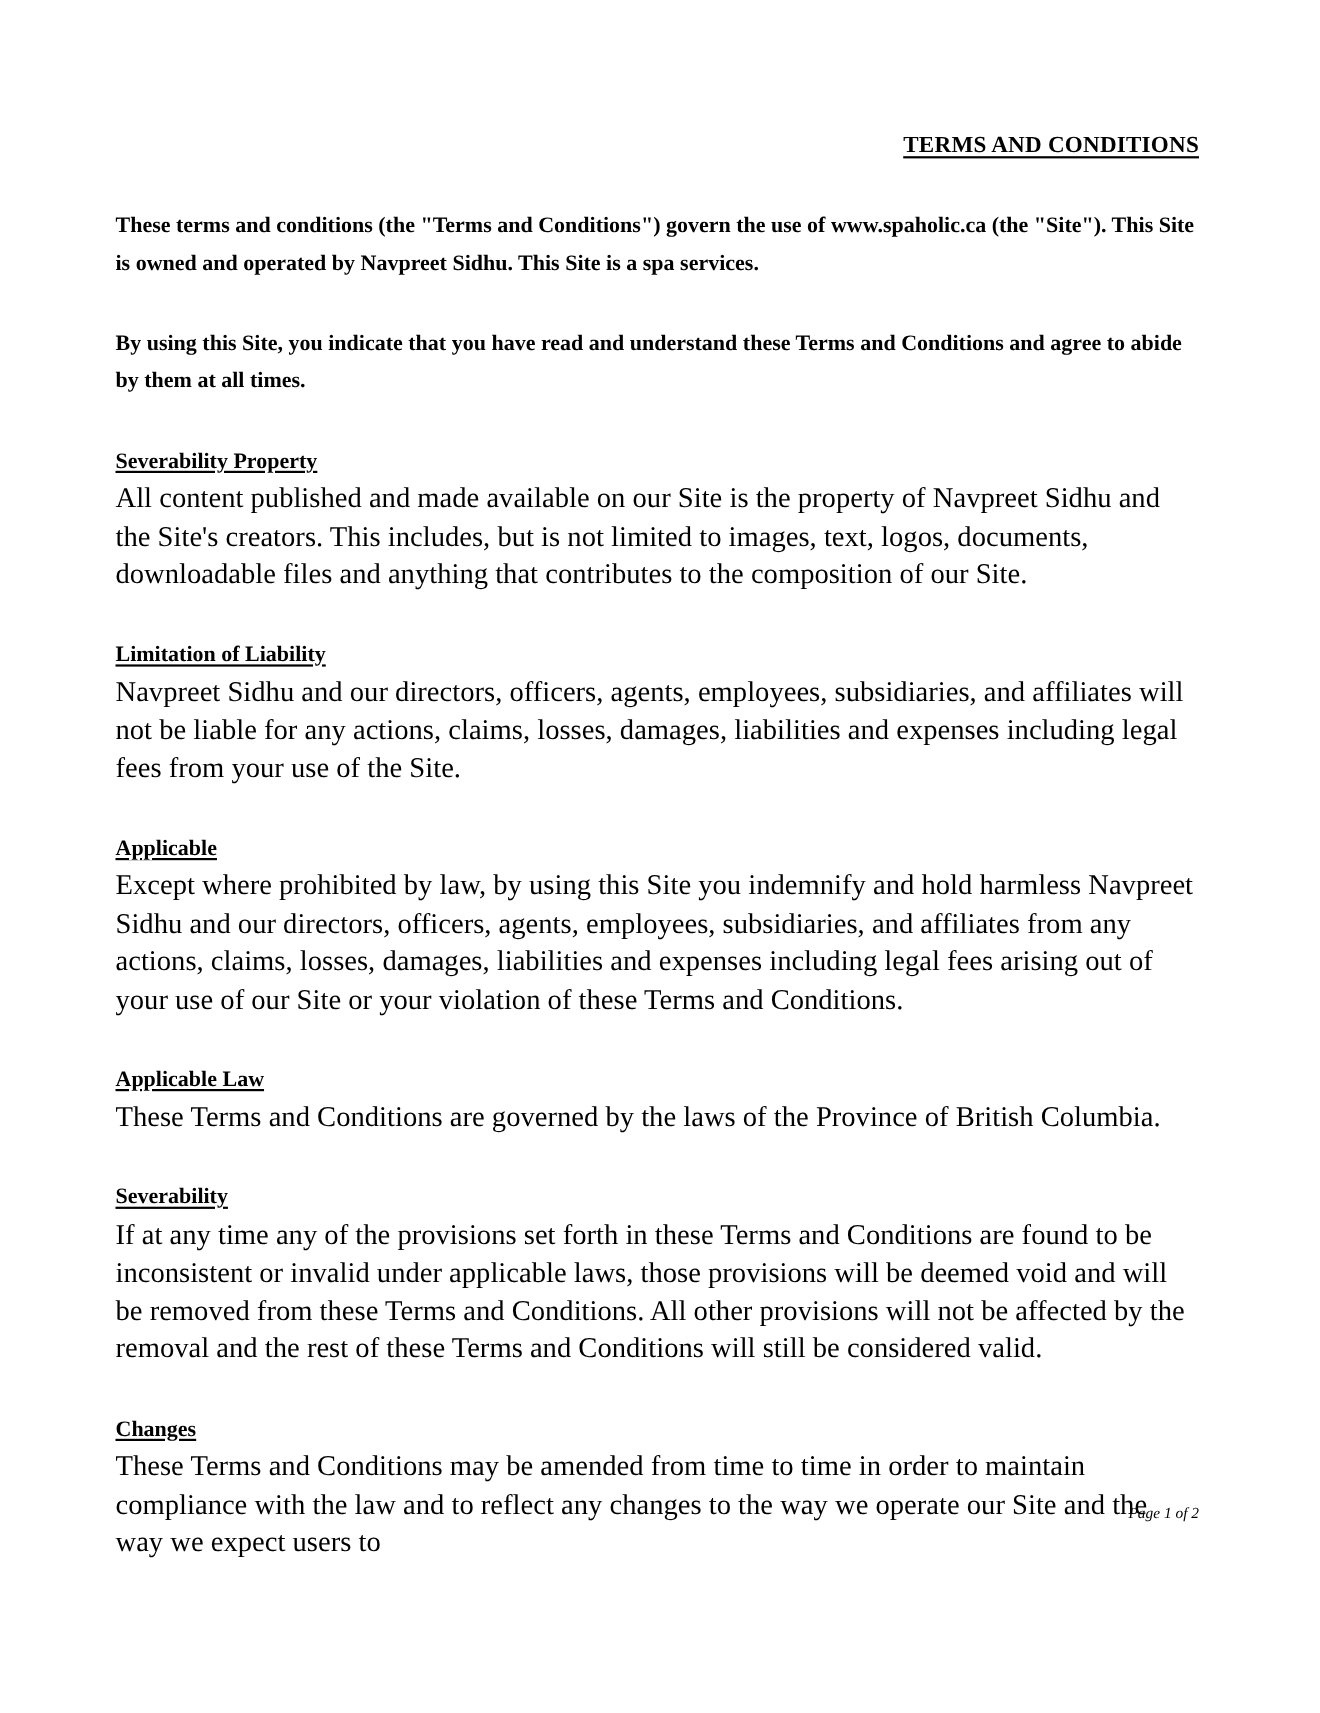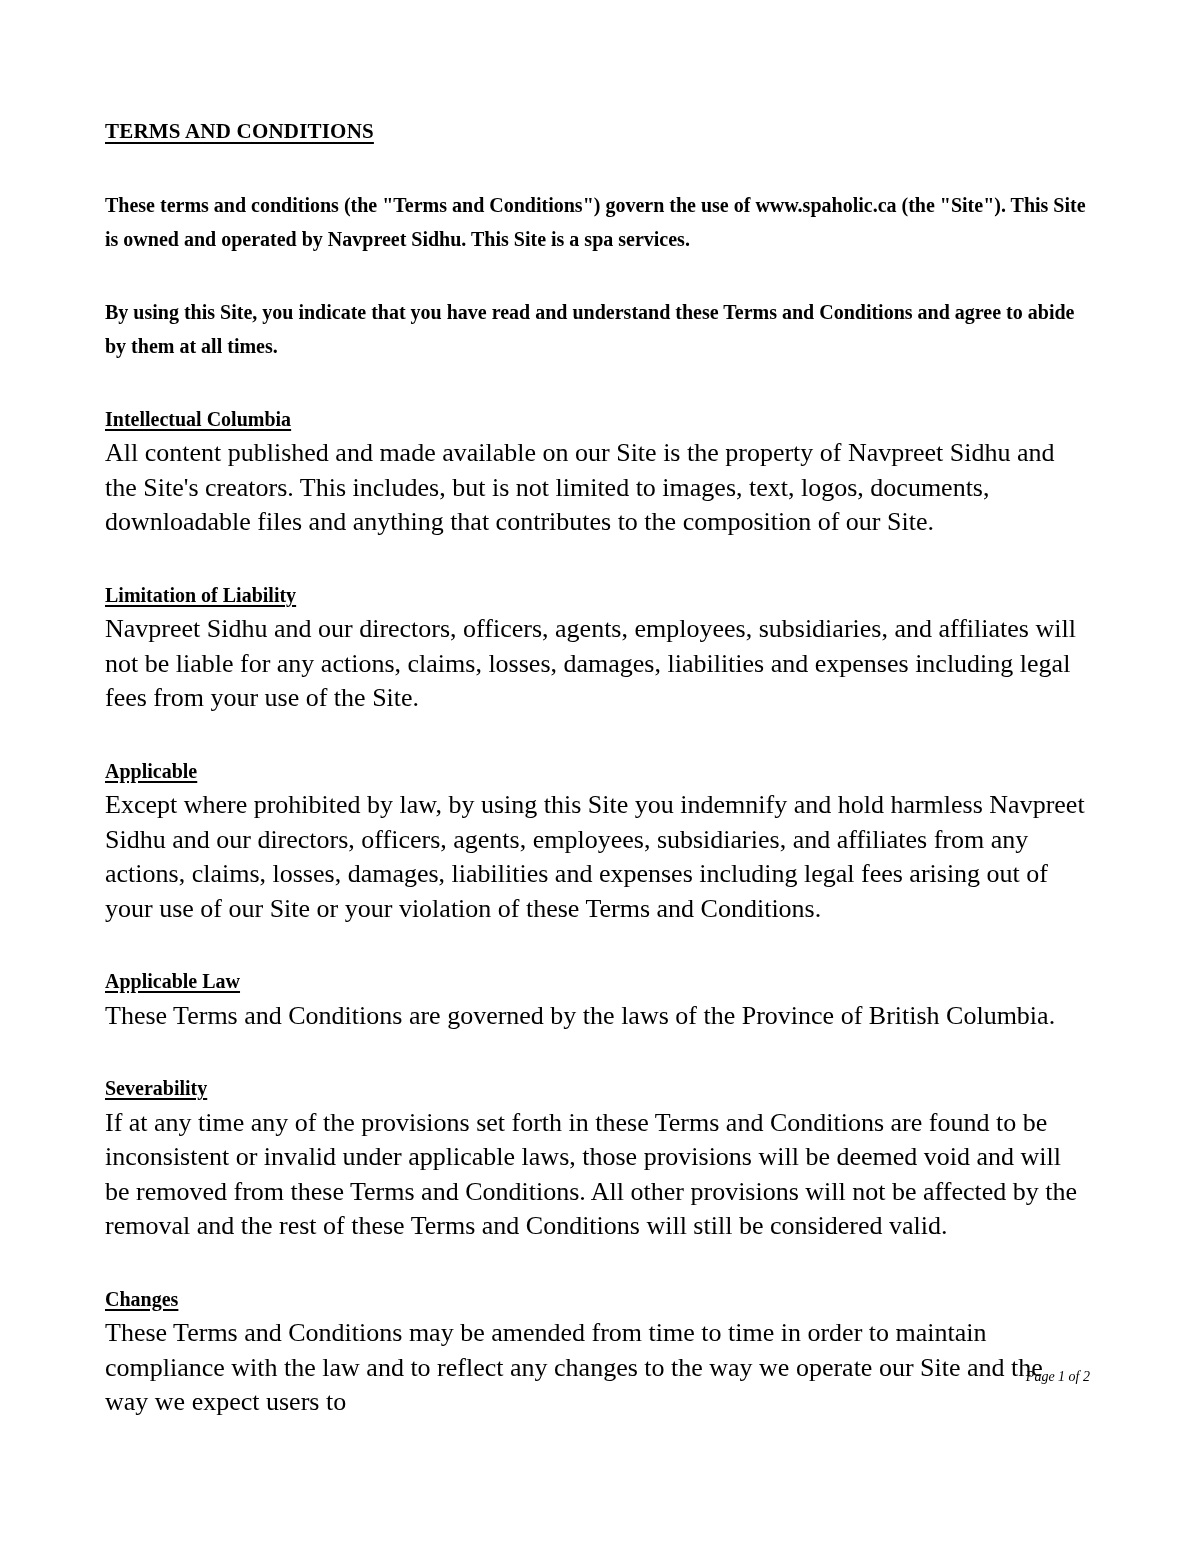--- a/index.html
+++ b/index.html
@@ -16,21 +16,21 @@
   .page {
     position: absolute;
     left: 105px;
     top: 114px;
     width: 985px;
   }
   .doc-title {
     font-size: 21px;
     line-height: 34.5px;
     font-weight: bold;
-    text-align: left;
+    text-align: right;
     text-decoration: underline;
     text-underline-offset: 4px;
     margin: 0 0 39px 0;
     letter-spacing: 0.2px;
   }
   .para {
     font-size: 20px;
     line-height: 34.5px;
     margin: 0 0 38px 0;
     font-weight: bold;
@@ -63,21 +63,21 @@
 
 <div class="page">
 
   <h1 class="doc-title">TERMS AND CONDITIONS</h1>
 
   <p class="para"><span>These terms and conditions (the "Terms and Conditions") govern the use of </span><strong>www.spaholic.ca</strong><span> (the "Site"). This Site is owned and operated by Navpreet Sidhu. This Site is a spa services.</span></p>
 
   <p class="para">By using this Site, you indicate that you have read and understand these Terms and Conditions and agree to abide by them at all times.</p>
 
   <section class="sec">
-    <h2>Intellectual Columbia</h2>
+    <h2>Severability Property</h2>
     <p>All content published and made available on our Site is the property of Navpreet Sidhu and the Site's creators. This includes, but is not limited to images, text, logos, documents, downloadable files and anything that contributes to the composition of our Site.</p>
   </section>
 
   <section class="sec">
     <h2>Limitation of Liability</h2>
     <p>Navpreet Sidhu and our directors, officers, agents, employees, subsidiaries, and affiliates will not be liable for any actions, claims, losses, damages, liabilities and expenses including legal fees from your use of the Site.</p>
   </section>
 
   <section class="sec">
     <h2>Applicable</h2>

